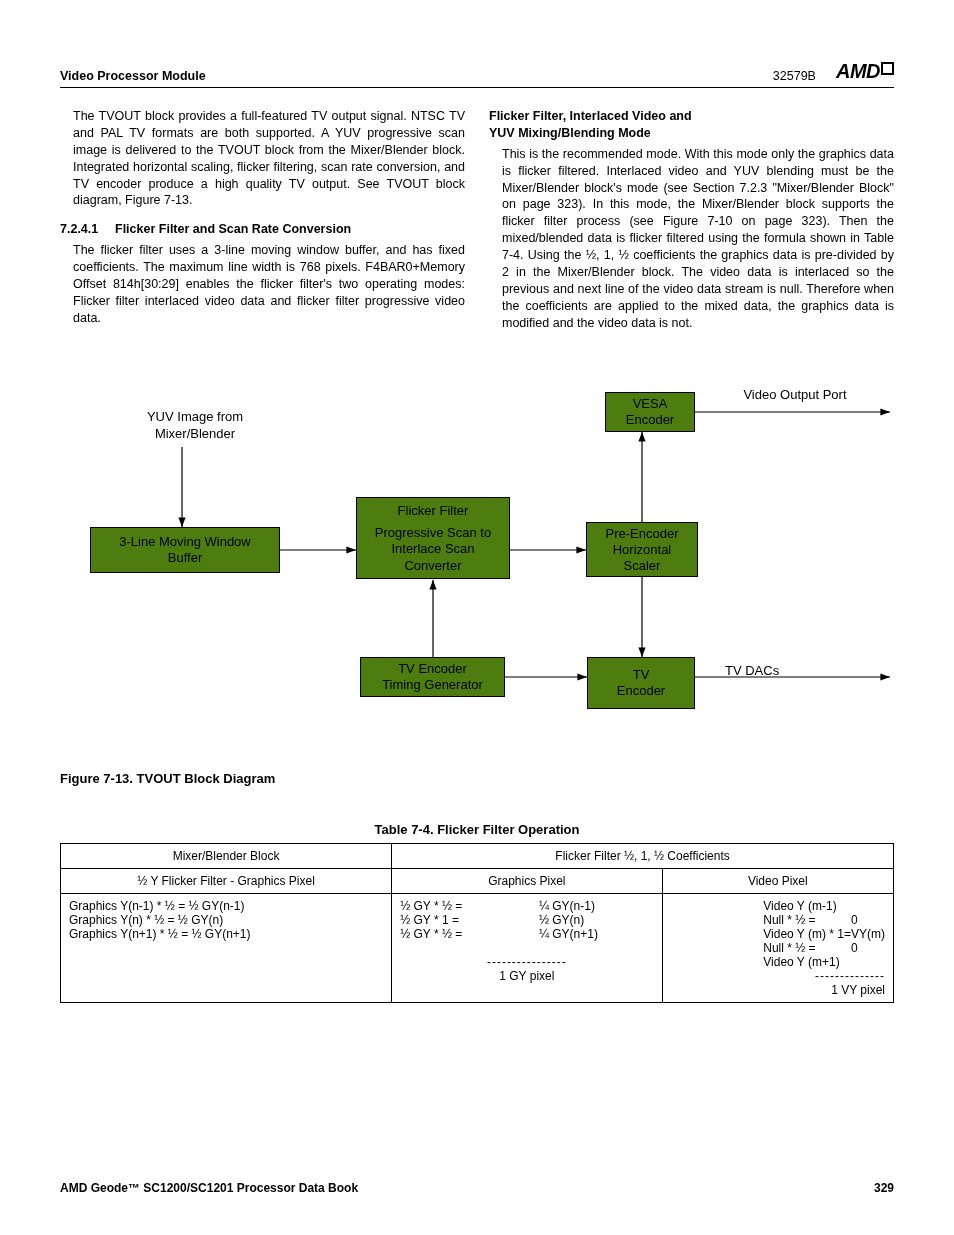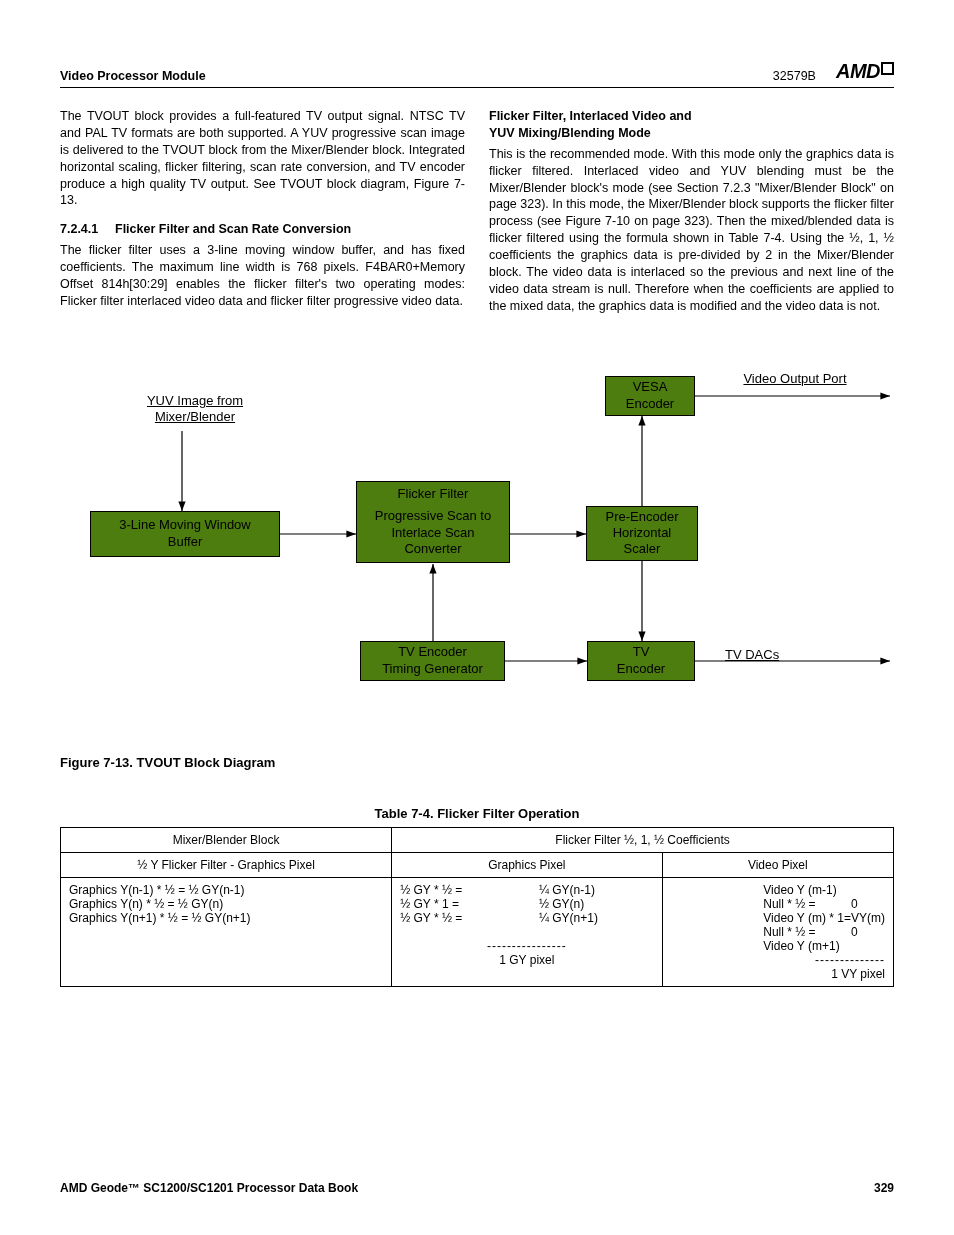--- a/index.html
+++ b/index.html
@@ -36,21 +36,21 @@
     font-size: 12.5px;
     line-height: 1.35;
     text-align: justify;
   }
   .columns > div { flex: 1; }
   .sec-heading-lvl4 { font-weight: bold; font-size: 13px; margin: 0 0 4px 0; }
   .sec-num { display:inline-block; width: 55px; }
   .sec-heading-lvl5 { font-weight: bold; font-size: 12.5px; margin: 12px 0 4px 0; }
   .sec-num5 { display:inline-block; width: 55px; }
   .sub-heading { font-weight: bold; font-size: 12.5px; margin: 0 0 4px 0; }
-  p { margin: 0 0 6px 0; }
+  p { margin: 0 0 6px 13px; }
 
   .diagram {
     position: relative;
     width: 834px;
     height: 380px;
     margin-top: 30px;
     font-size: 13px;
   }
   .dbox {
     position: absolute;
@@ -62,21 +62,20 @@
     align-items: center;
     padding: 4px 6px;
     box-sizing: border-box;
     background: #4d7c0f;
     line-height: 1.25;
   }
   .dlabel {
     position: absolute;
     text-align: center;
     line-height: 1.25;
-    text-decoration: underline;
   }
   svg.arrows {
     position: absolute;
     left:0; top:0; width:834px; height:380px;
     pointer-events: none;
   }
 
   .fig-caption {
     text-align: left;
     font-weight: bold;
@@ -204,21 +203,21 @@
       <span>Encoder</span>
     </div>
 
     <div class="dlabel" style="left:665px; top:20px; width:140px;">Video Output Port</div>
 
     <div class="dbox" style="left:300px; top:290px; width:145px; height:40px;">
       <span>TV Encoder</span>
       <span>Timing Generator</span>
     </div>
 
-    <div class="dbox" style="left:527px; top:290px; width:108px; height:40px;">
+    <div class="dbox" style="left:527px; top:290px; width:108px; height:52px;">
       <span>TV</span>
       <span>Encoder</span>
     </div>
 
     <div class="dlabel" style="left:665px; top:296px; width:100px; text-align:left;">TV DACs</div>
   </div>
 
   <div class="fig-caption">Figure 7-13.  TVOUT Block Diagram</div>
 
   <div class="tbl-caption">Table 7-4.  Flicker Filter Operation</div>

